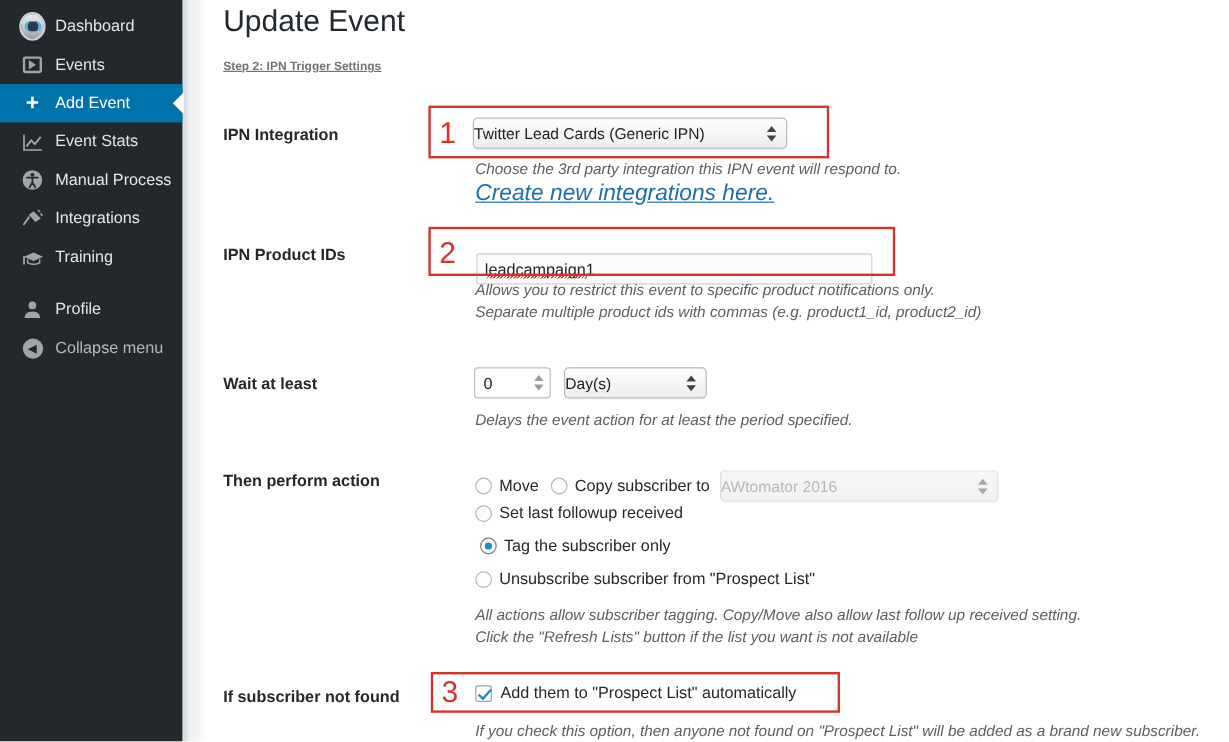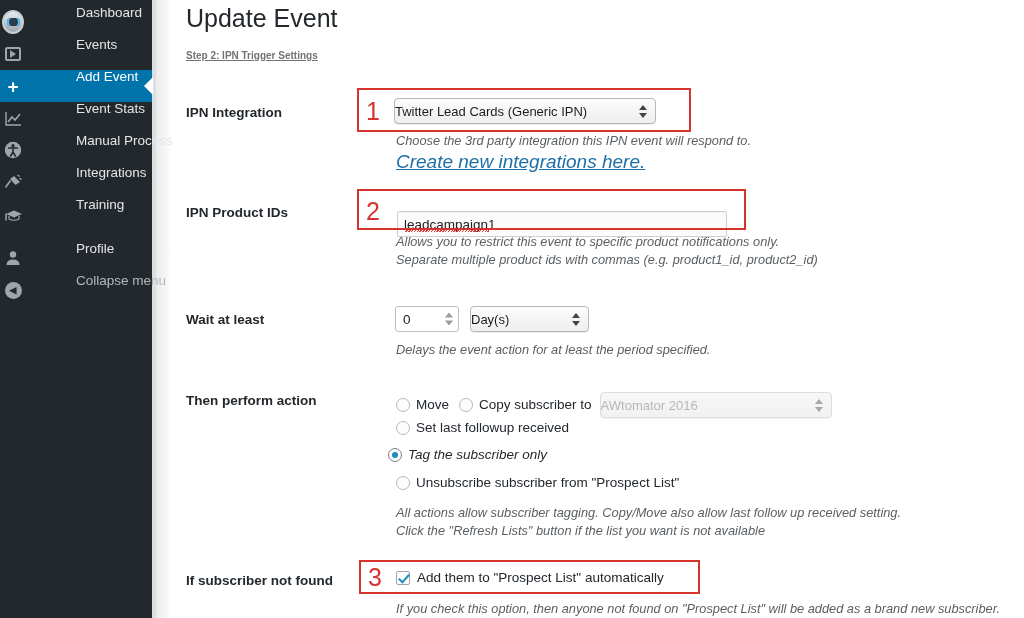--- a/index.html
+++ b/index.html
@@ -19,28 +19,28 @@
     width: 152px;
     flex: 0 0 152px;
     background: #23282d;
     color: #eeeeee;
     position: relative;
     z-index: 3;
     padding-top: 6px;
   }
   .nav-item {
     display: flex;
+    align-items: center;
     height: 32px;
-    padding-left: 2px;
+    padding-left: 16px;
     font-size: 13.5px;
     color: #e3e6e8;
     position: relative;
     cursor: pointer;
     white-space: nowrap;
-    gap: 44px;
   }
   .nav-item .ico {
     width: 22px;
     flex: 0 0 22px;
     display: flex;
     align-items: center;
     justify-content: center;
     margin-right: 8px;
     color: #a0a5aa;
   }
@@ -499,21 +499,21 @@
             <i class="down"></i>
           </span>
       </span>
     </div>
 
     <div class="field radio-line" style="left:224px; top:421px;">
       <span class="rad"></span>
       <span class="txt">Set last followup received</span>
     </div>
 
-    <div class="field radio-line" style="left:216px; top:448px;font-style:italic;">
+    <div class="field radio-line" style="left:228px; top:448px;">
       <span class="rad checked"></span>
       <span class="txt">Tag the subscriber only</span>
     </div>
 
     <div class="field radio-line" style="left:224px; top:476px;">
       <span class="rad"></span>
       <span class="txt">Unsubscribe subscriber from  "Prospect List"</span>
     </div>
 
     <div class="field help" style="left:224px; top:504px;">All actions allow subscriber tagging. Copy/Move also allow last follow up received setting.</div>

